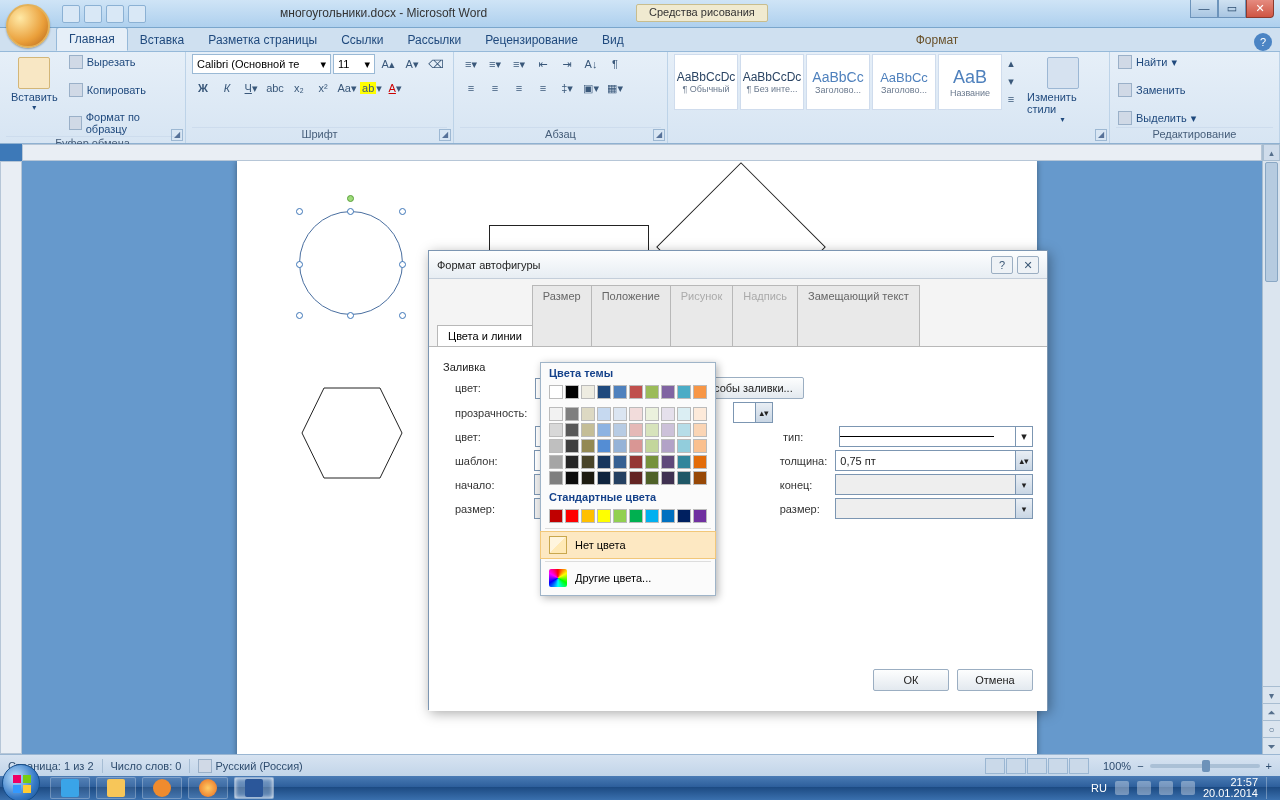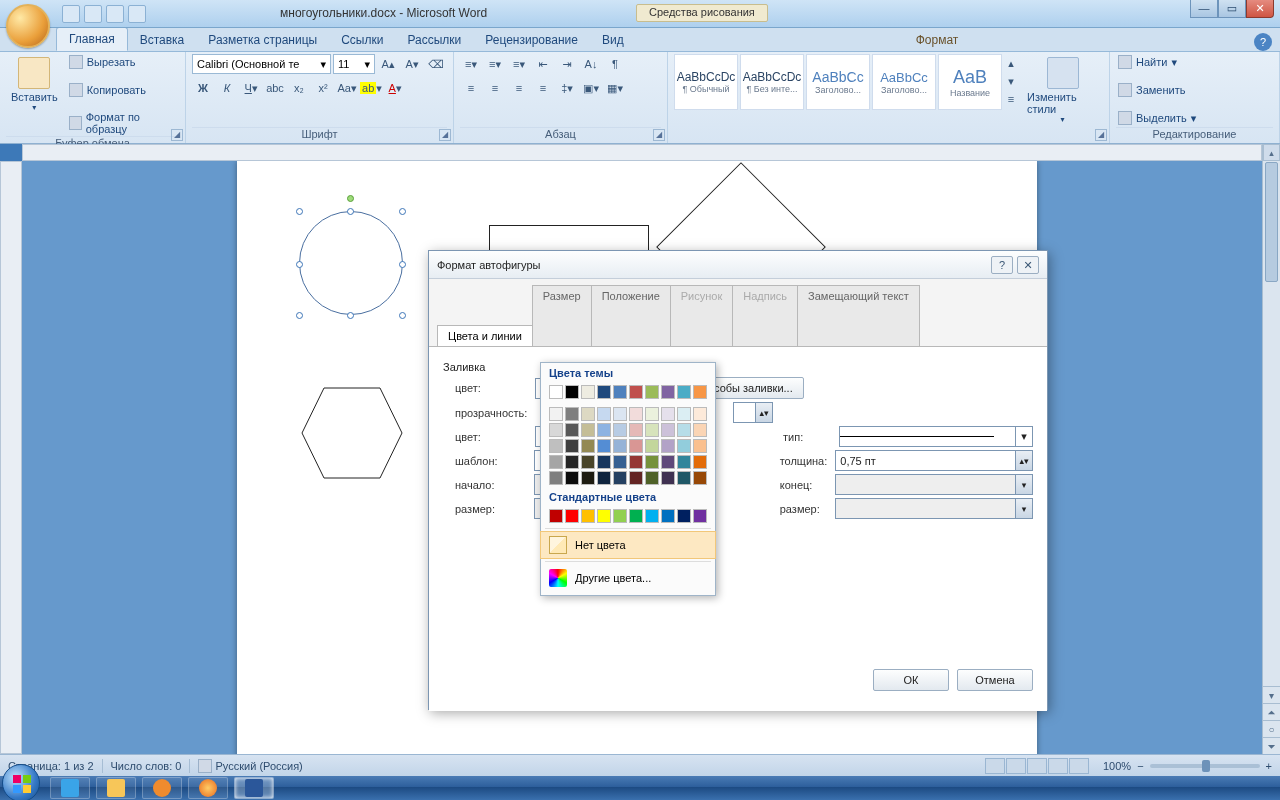--- a/index.html
+++ b/index.html
@@ -554,13 +554,25 @@
     <div class="task-ico">
         <span style="background:#ef8b2e;border-radius:50%"></span>
       </div>
     <div class="task-ico">
         <span style="background:radial-gradient(#ffcc66,#e8681c);border-radius:50%"></span>
       </div>
     <div class="task-ico active">
         <span style="background:#2b579a"></span>
       </div>
   </div>
+  <div class="tray">
+    <span>RU</span>
+    <div class="tray-ico"></div>
+    <div class="tray-ico"></div>
+    <div class="tray-ico"></div>
+    <div class="tray-ico"></div>
+    <div class="clock">
+      <div>21:57</div>
+      <div>20.01.2014</div>
+    </div>
+    <div style="width:8px;height:22px;border-left:1px solid rgba(255,255,255,.3)"></div>
+  </div>
 </div>
 
 </body></html>

